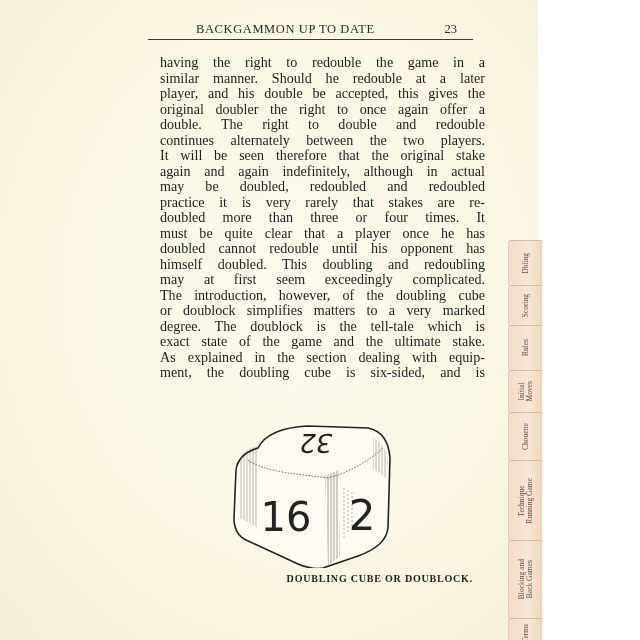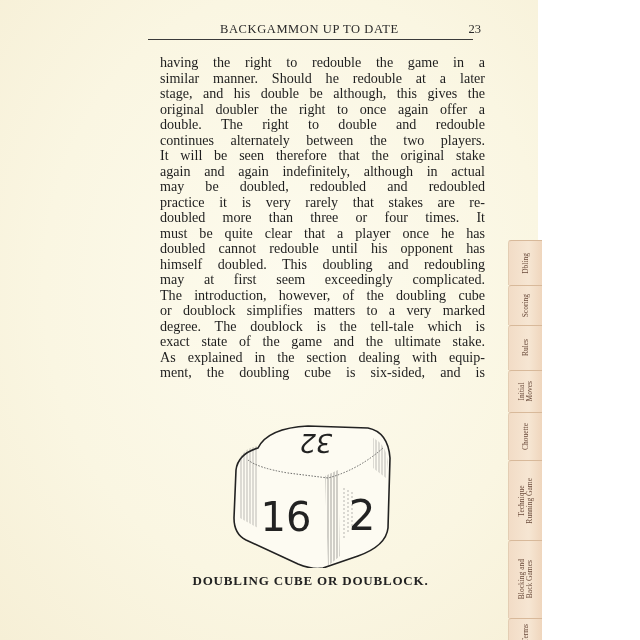--- a/index.html
+++ b/index.html
@@ -1,52 +1,52 @@
 <!DOCTYPE html>
 <html><head>
 <meta charset="utf-8">
 <style>
   html, body { margin:0; padding:0; }
   body { width:640px; height:640px; background:#ffffff; position:relative; overflow:hidden; }
   .page { position:absolute; left:0; top:0; width:538px; height:640px;
     background: radial-gradient(ellipse at 55% 45%, #fdfbee 0%, #faf6e2 60%, #f6efd6 100%); }
-  .running-head { position:absolute; left:156px; top:18px; width:325px; height:22px;
+  .running-head { position:absolute; left:132px; top:18px; width:325px; height:22px;
     font-family:"Liberation Serif", serif; color:#2a2a2a; }
   .running-title { position:absolute; left:64px; top:4px; font-size:12.5px; letter-spacing:0.6px; }
   .page-num { position:absolute; right:0; top:4px; font-size:12.5px;text-align:center; }
   .rule { position:absolute; left:148px; top:39px; width:325px; height:1px; background:#3a3a3a; }
   .body-text { position:absolute; left:148px; top:55px; width:325px;
     font-family:"Liberation Serif", "DejaVu Serif", serif; font-size:14.1px; line-height:15.5px;
     color:#1e1e1e;margin-left:12px; }
   .line { display:block; text-align:justify; text-align-last:justify; white-space:nowrap; height:15.5px; }
   .line.last { text-align-last:justify; }
   .figure { position:absolute; left:228px; top:418px; width:170px; height:150px; }
-  .caption { position:absolute; left:148px; top:573px; width:325px; text-align:center;
-    font-family:"Liberation Serif", serif; font-weight:bold; font-size:13px; letter-spacing:0.8px; color:#222; }
+  .caption { position:absolute; left:148px; top:573px; width:325px; text-align:right;
+    font-family:"Liberation Serif", serif; font-weight:bold; font-size:10px; letter-spacing:0.8px; color:#222; }
   .tabs { position:absolute; left:508px; top:240px; width:35px; height:400px; }
   .tab { position:absolute; left:0; width:34px; border-top:1px solid #d8b99a; border-left:1px solid #e3cdb3;
     background:linear-gradient(90deg,#f2dcc6,#f6e6d3 60%,#efd6bd);
     display:flex; align-items:center; justify-content:center; box-sizing:border-box; border-radius:3px 0 0 0; }
   .tab-label { writing-mode:vertical-rl; transform:rotate(180deg); font-family:"Liberation Serif", serif;
     font-size:7.5px; color:#6a4a3a; text-align:center; line-height:8px; white-space:pre-line; }
 </style>
 </head>
 <body>
 
 <div class="page">
   <div class="running-head">
     <span class="running-title">BACKGAMMON UP TO DATE</span>
     <span class="page-num">23</span>
   </div>
   <div class="rule"></div>
 
   <div class="body-text">
     <span class="line">having the right to redouble the game in a</span>
     <span class="line">similar manner.  Should he redouble at a later</span>
-    <span class="line">stage, and his double be although, this gives the</span>
+    <span class="line">player, and his double be accepted, this gives the</span>
     <span class="line">original doubler the right to once again offer a</span>
     <span class="line">double.  The right to double and redouble</span>
     <span class="line">continues alternately between the two players.</span>
     <span class="line">It will be seen therefore that the original stake</span>
     <span class="line">again and again indefinitely, although in actual</span>
     <span class="line">may be doubled, redoubled and redoubled</span>
     <span class="line">practice it is very rarely that stakes are re-</span>
     <span class="line">doubled more than three or four times.  It</span>
     <span class="line">must be quite clear that a player once he has</span>
     <span class="line">doubled cannot redouble until his opponent has</span>

